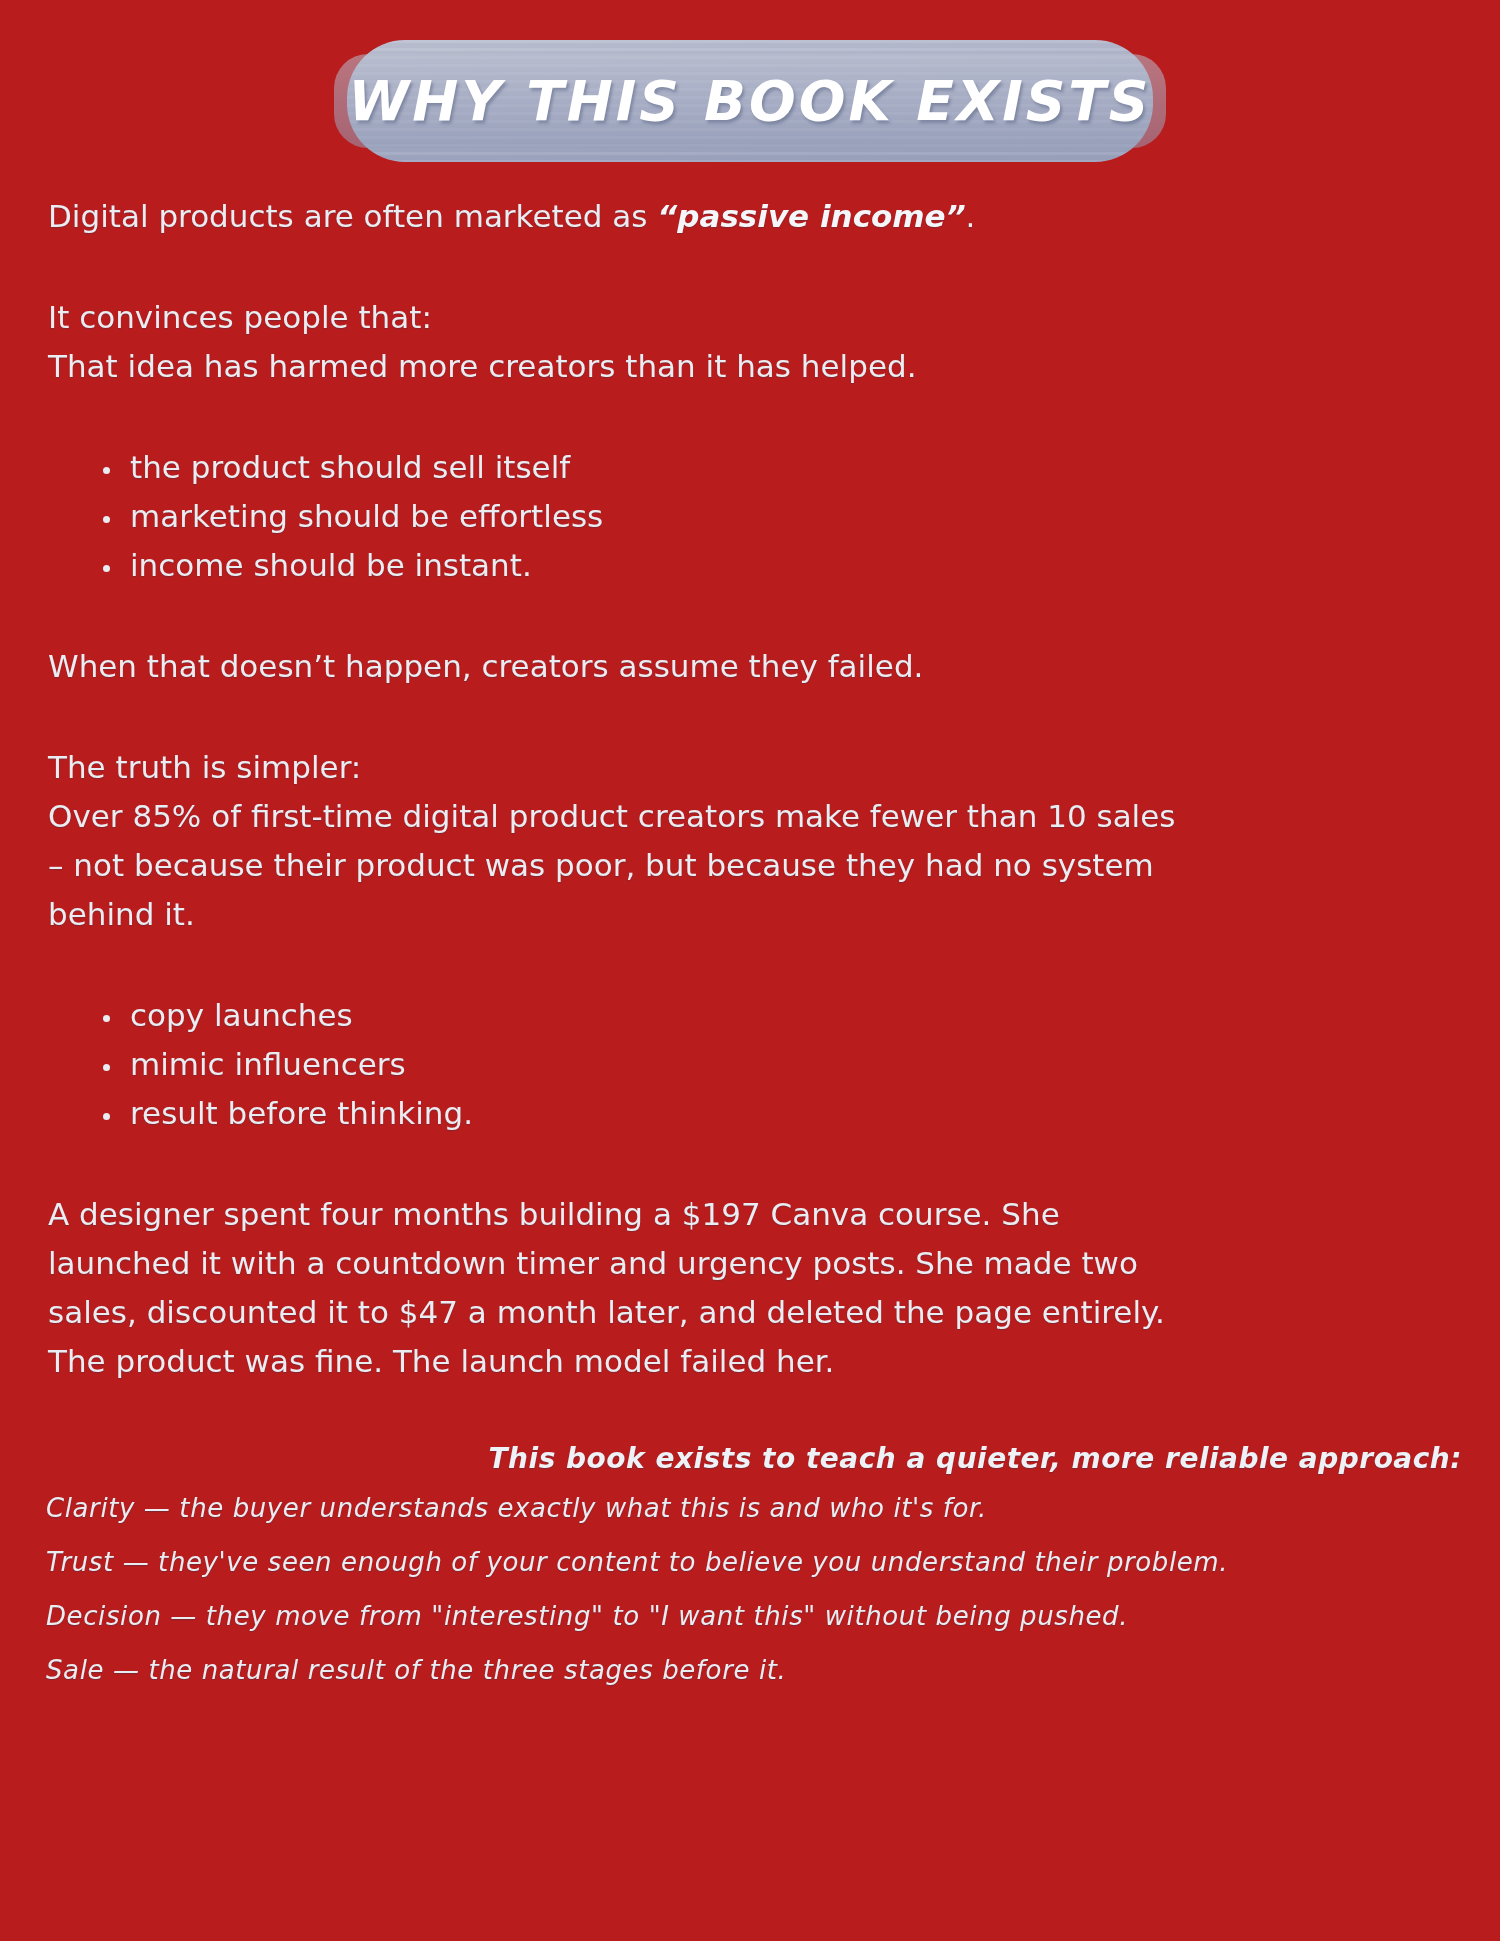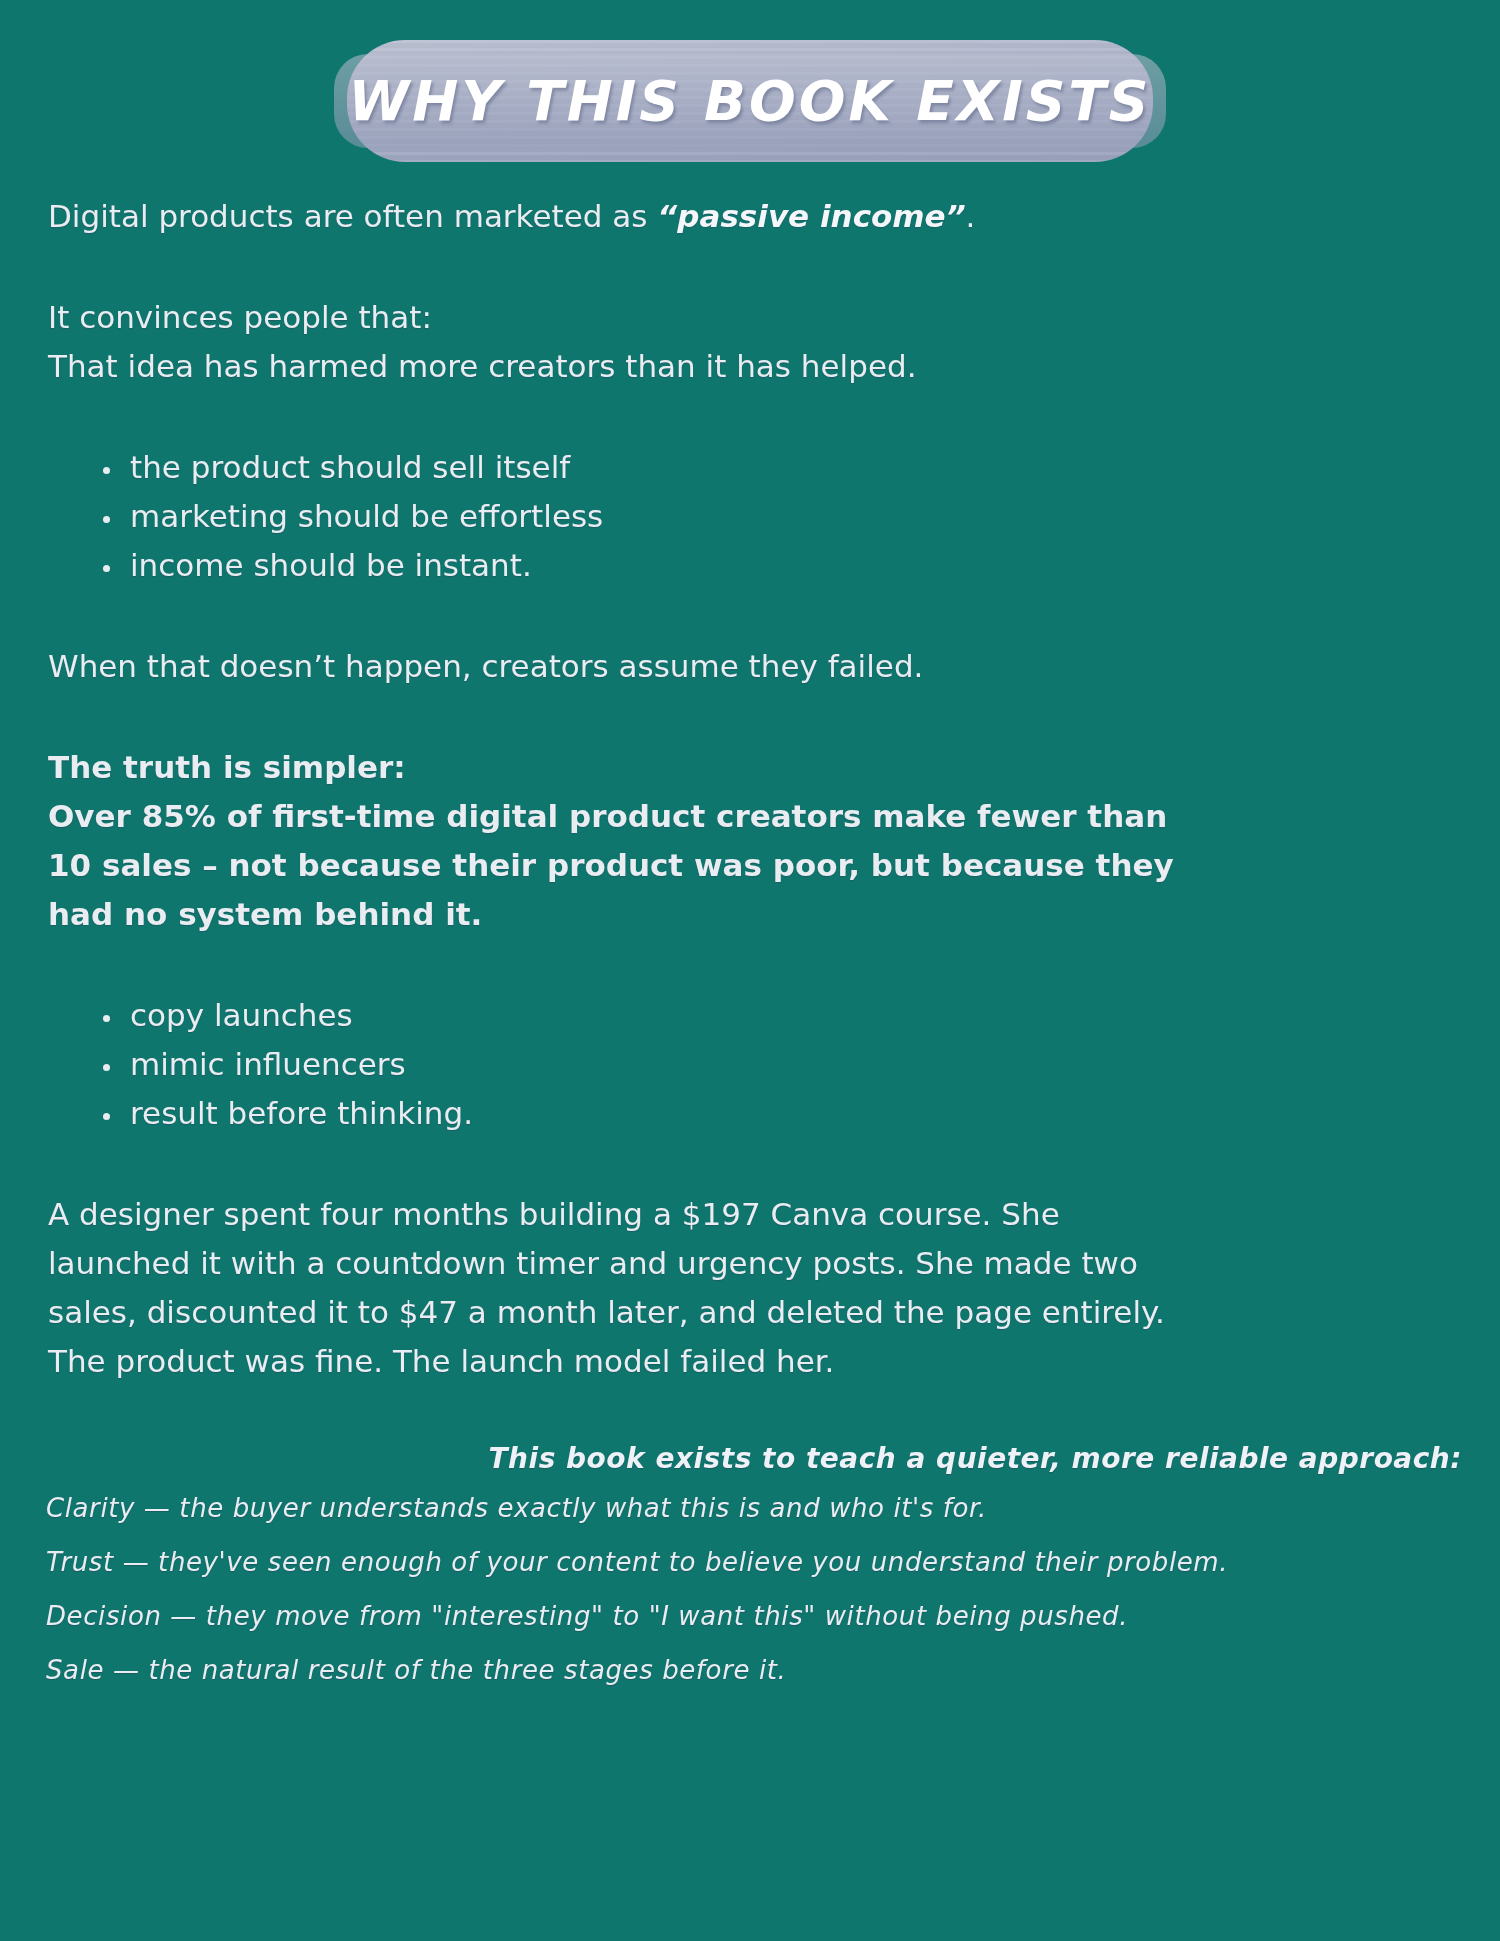--- a/index.html
+++ b/index.html
@@ -4,21 +4,21 @@
 <style>
   html, body {
     margin: 0;
     padding: 0;
     background: #3f5b85;
   }
   .page {
     position: relative;
     width: 1500px;
     height: 1941px;
-    background: #0f766e;
+    background: #b91c1c;
     overflow: hidden;
     font-family: "DejaVu Sans", sans-serif;
     color: #e9ecf1;
   }
   
   .banner {
     position: relative;
     margin: 40px auto 0 auto;
     width: 806px;
     height: 122px;
@@ -55,21 +55,21 @@
   
   .content {
     padding: 30px 0 0 48px;
     width: 1160px;
     font-size: 31px;
     line-height: 49px;
     text-shadow: 0 1px 1px rgba(40,55,85,0.35);
   }
   .para { margin: 0 10px 52px 0; }
   .para.tight { margin: 0; }
-  .block { display: block; font-weight: bold; }
+  .block { display: block; }
   .emphasis {
     font-weight: bold;
     font-style: italic;
     color: #f4f6fa;
   }
   ul.bullets {
     margin: 0 0 52px 0;
     padding-left: 76px;
     list-style: disc;
   }

